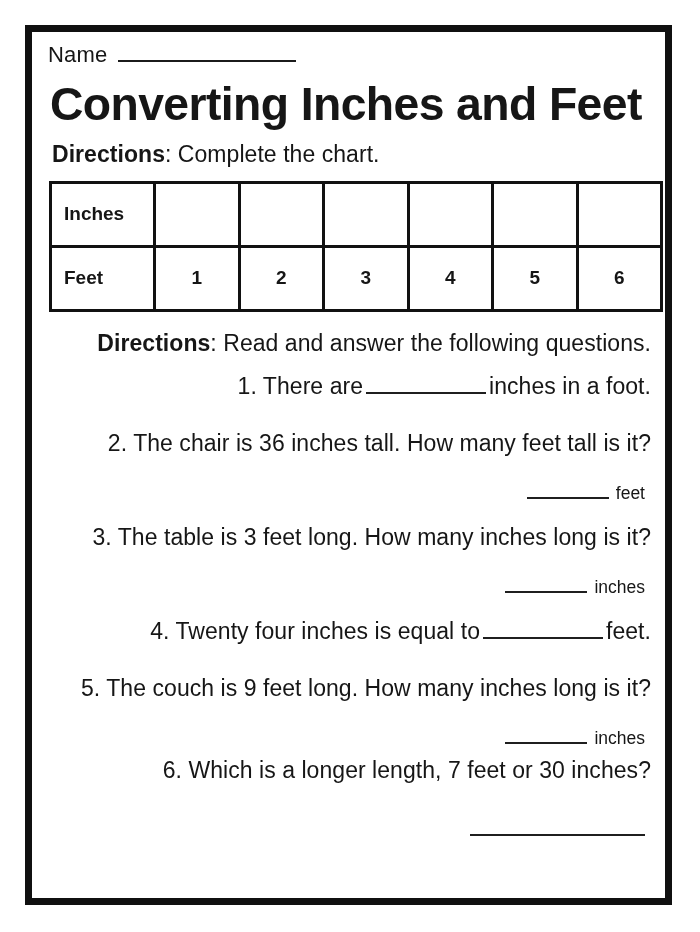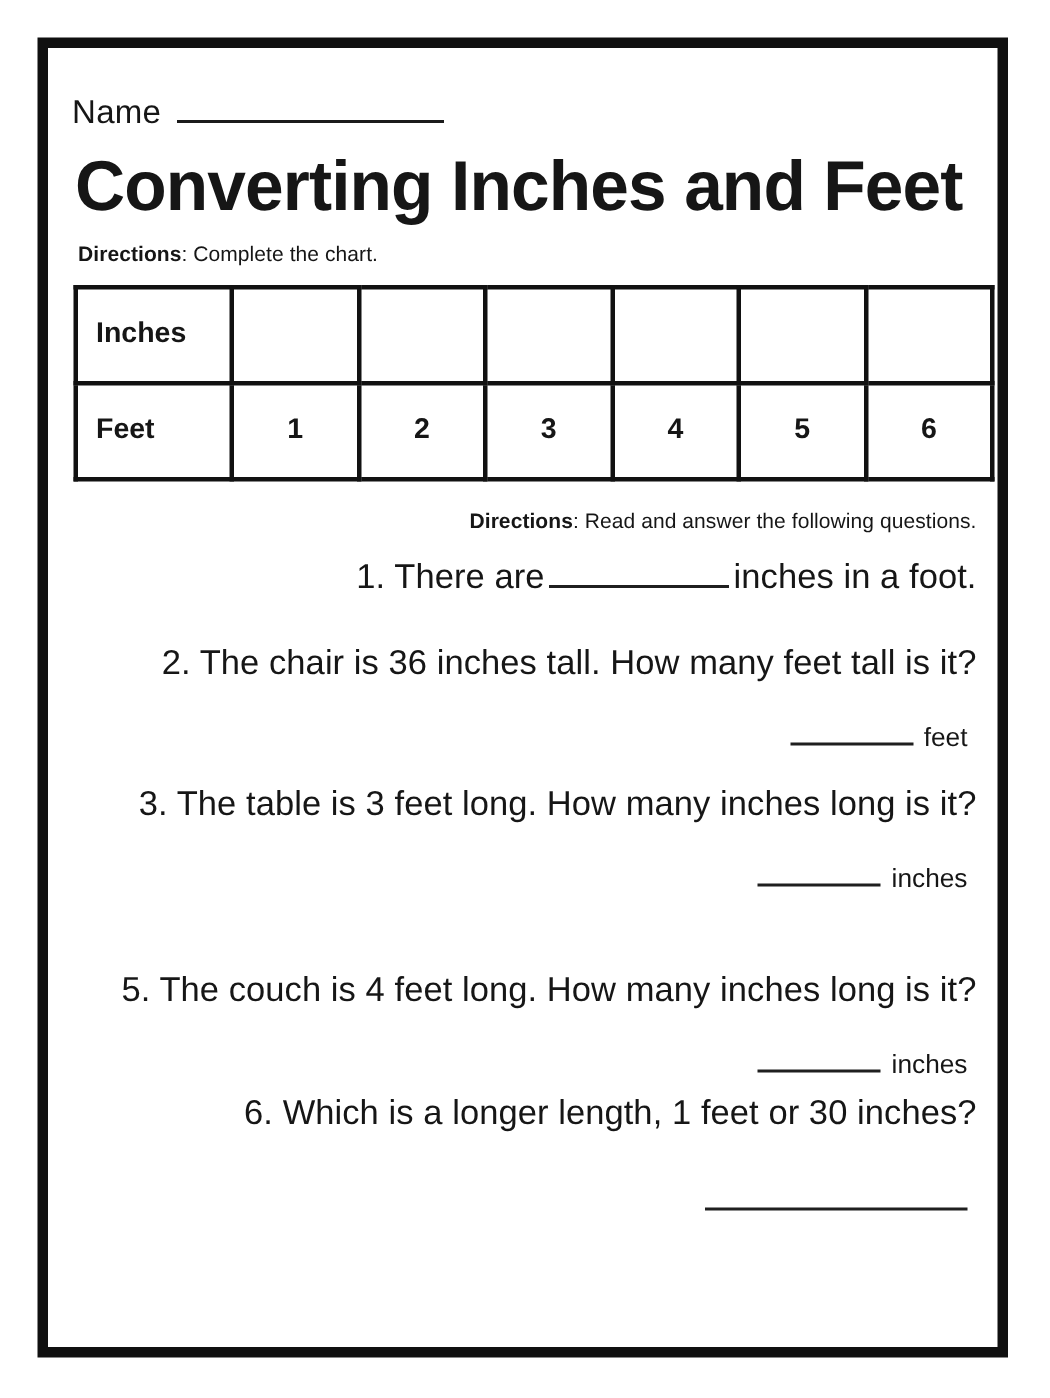--- a/index.html
+++ b/index.html
@@ -26,21 +26,21 @@
     border: 7px solid #101010;
     background: #ffffff;
   }
 
   .sheet-inner {
     position: absolute;
     left: 0;
     top: 0;
     right: 0;
     bottom: 0;
-    padding: 28px 14px 0 16px;
+    padding: 8px 14px 0 16px;
     box-sizing: border-box;
   }
 
   
   .name-row {
     display: flex;
     align-items: baseline;
     height: 34px;
     margin-top: 2px;
   }
@@ -64,21 +64,21 @@
     line-height: 1.04;
     letter-spacing: -0.6px;
     margin: 4px 0 0 2px;
     transform: scaleX(0.985);
     transform-origin: left center;
     white-space: nowrap;
   }
 
   
   .directions {
-    font-size: 14px;
+    font-size: 23px;
     margin-top: 12px;
     margin-left: 4px;
     letter-spacing: 0.05px;
   }
   .directions .d-word {
     font-weight: 700;
   }
 
   
   .chart-wrap {
@@ -223,36 +223,39 @@
         <span>3.</span><span> The table is 3 feet long. How many inches long is it?</span>
       </div>
       <div class="sp-26"></div>
       <div class="answer-row">
         <span class="answer-blank"></span>
           <span>inches</span>
       </div>
 
       <div class="sp-20"></div>
 
+      <div class="q-line">
+        <span>4.</span><span> Twenty four inches is equal to</span><span class="q-inline-blank"></span><span>feet.</span>
+      </div>
 
       <div class="sp-30"></div>
 
       <div class="q-line">
-        <span>5.</span><span> The couch is 4 feet long. How many inches long is it?</span>
+        <span>5.</span><span> The couch is 9 feet long. How many inches long is it?</span>
       </div>
       <div class="sp-26"></div>
       <div class="answer-row">
         <span class="answer-blank"></span>
           <span>inches</span>
       </div>
 
       <div class="sp-8"></div>
 
       <div class="q-line">
-        <span>6.</span><span> Which is a longer length, 1 feet or 30 inches?</span>
+        <span>6.</span><span> Which is a longer length, 7 feet or 30 inches?</span>
       </div>
       <div class="sp-36"></div>
       <div class="answer-row">
         <span class="answer-blank wide"></span>
       </div>
 
     </div>
   </div>
 </div>
 

